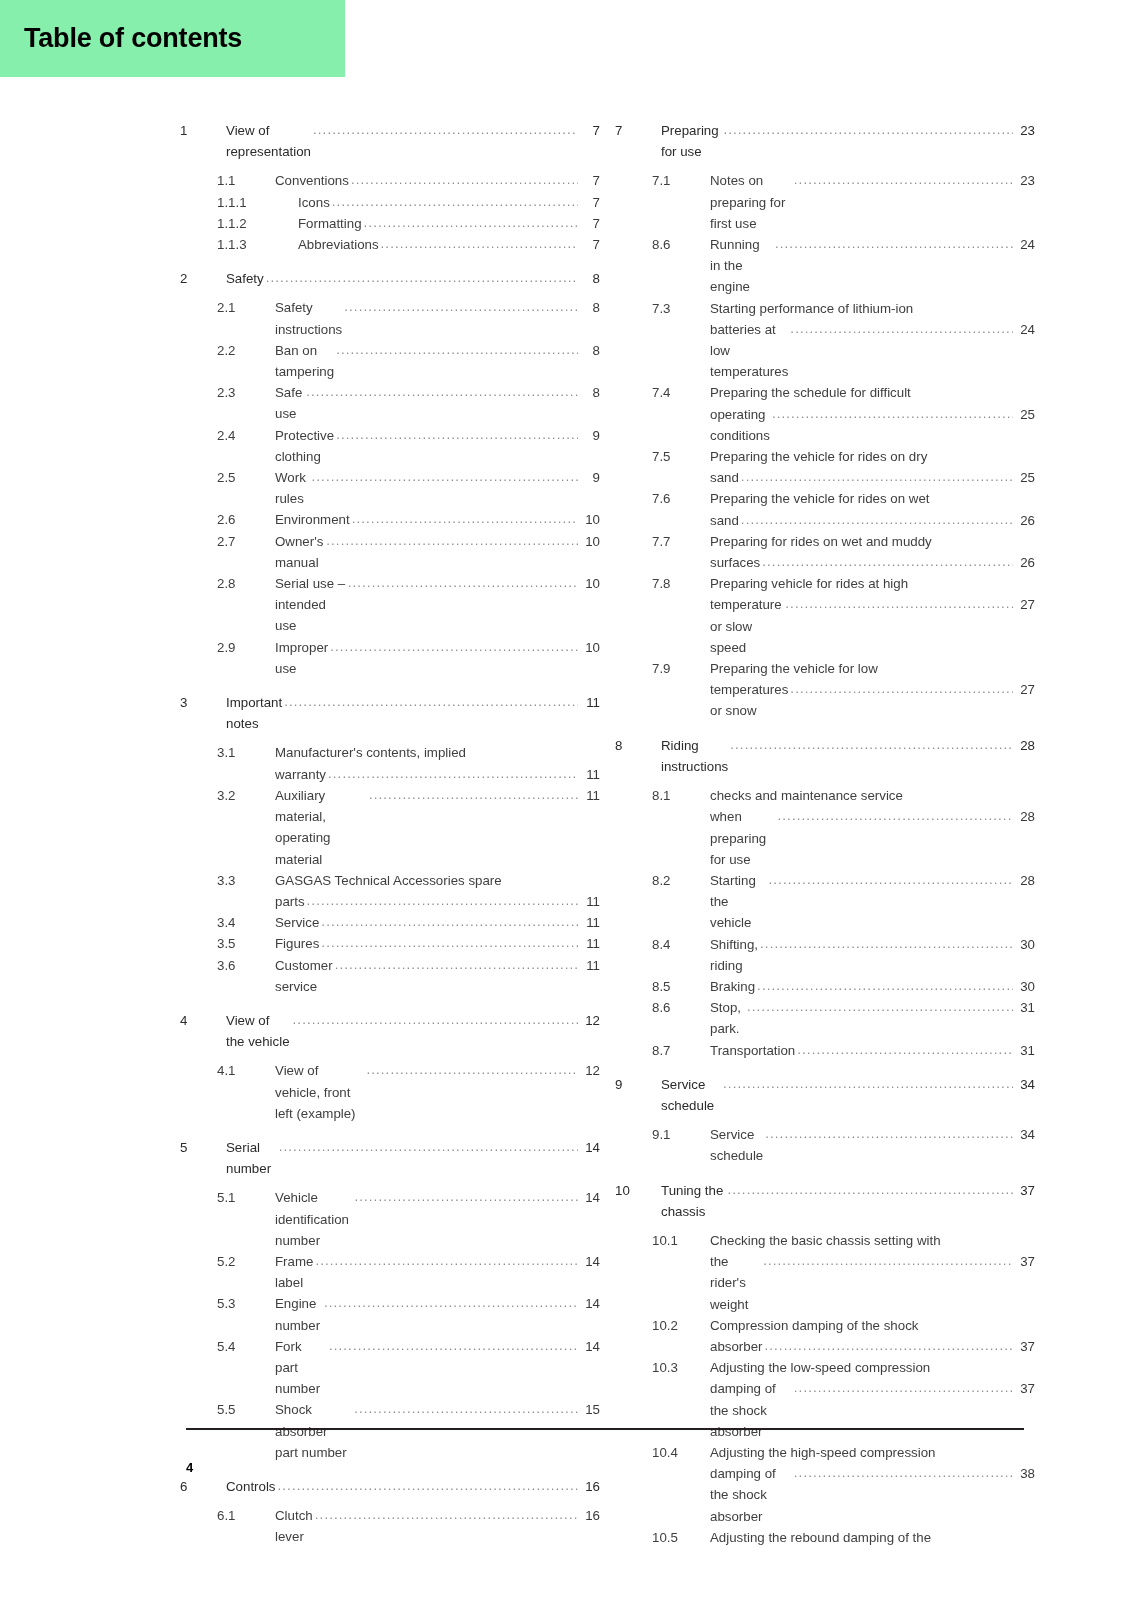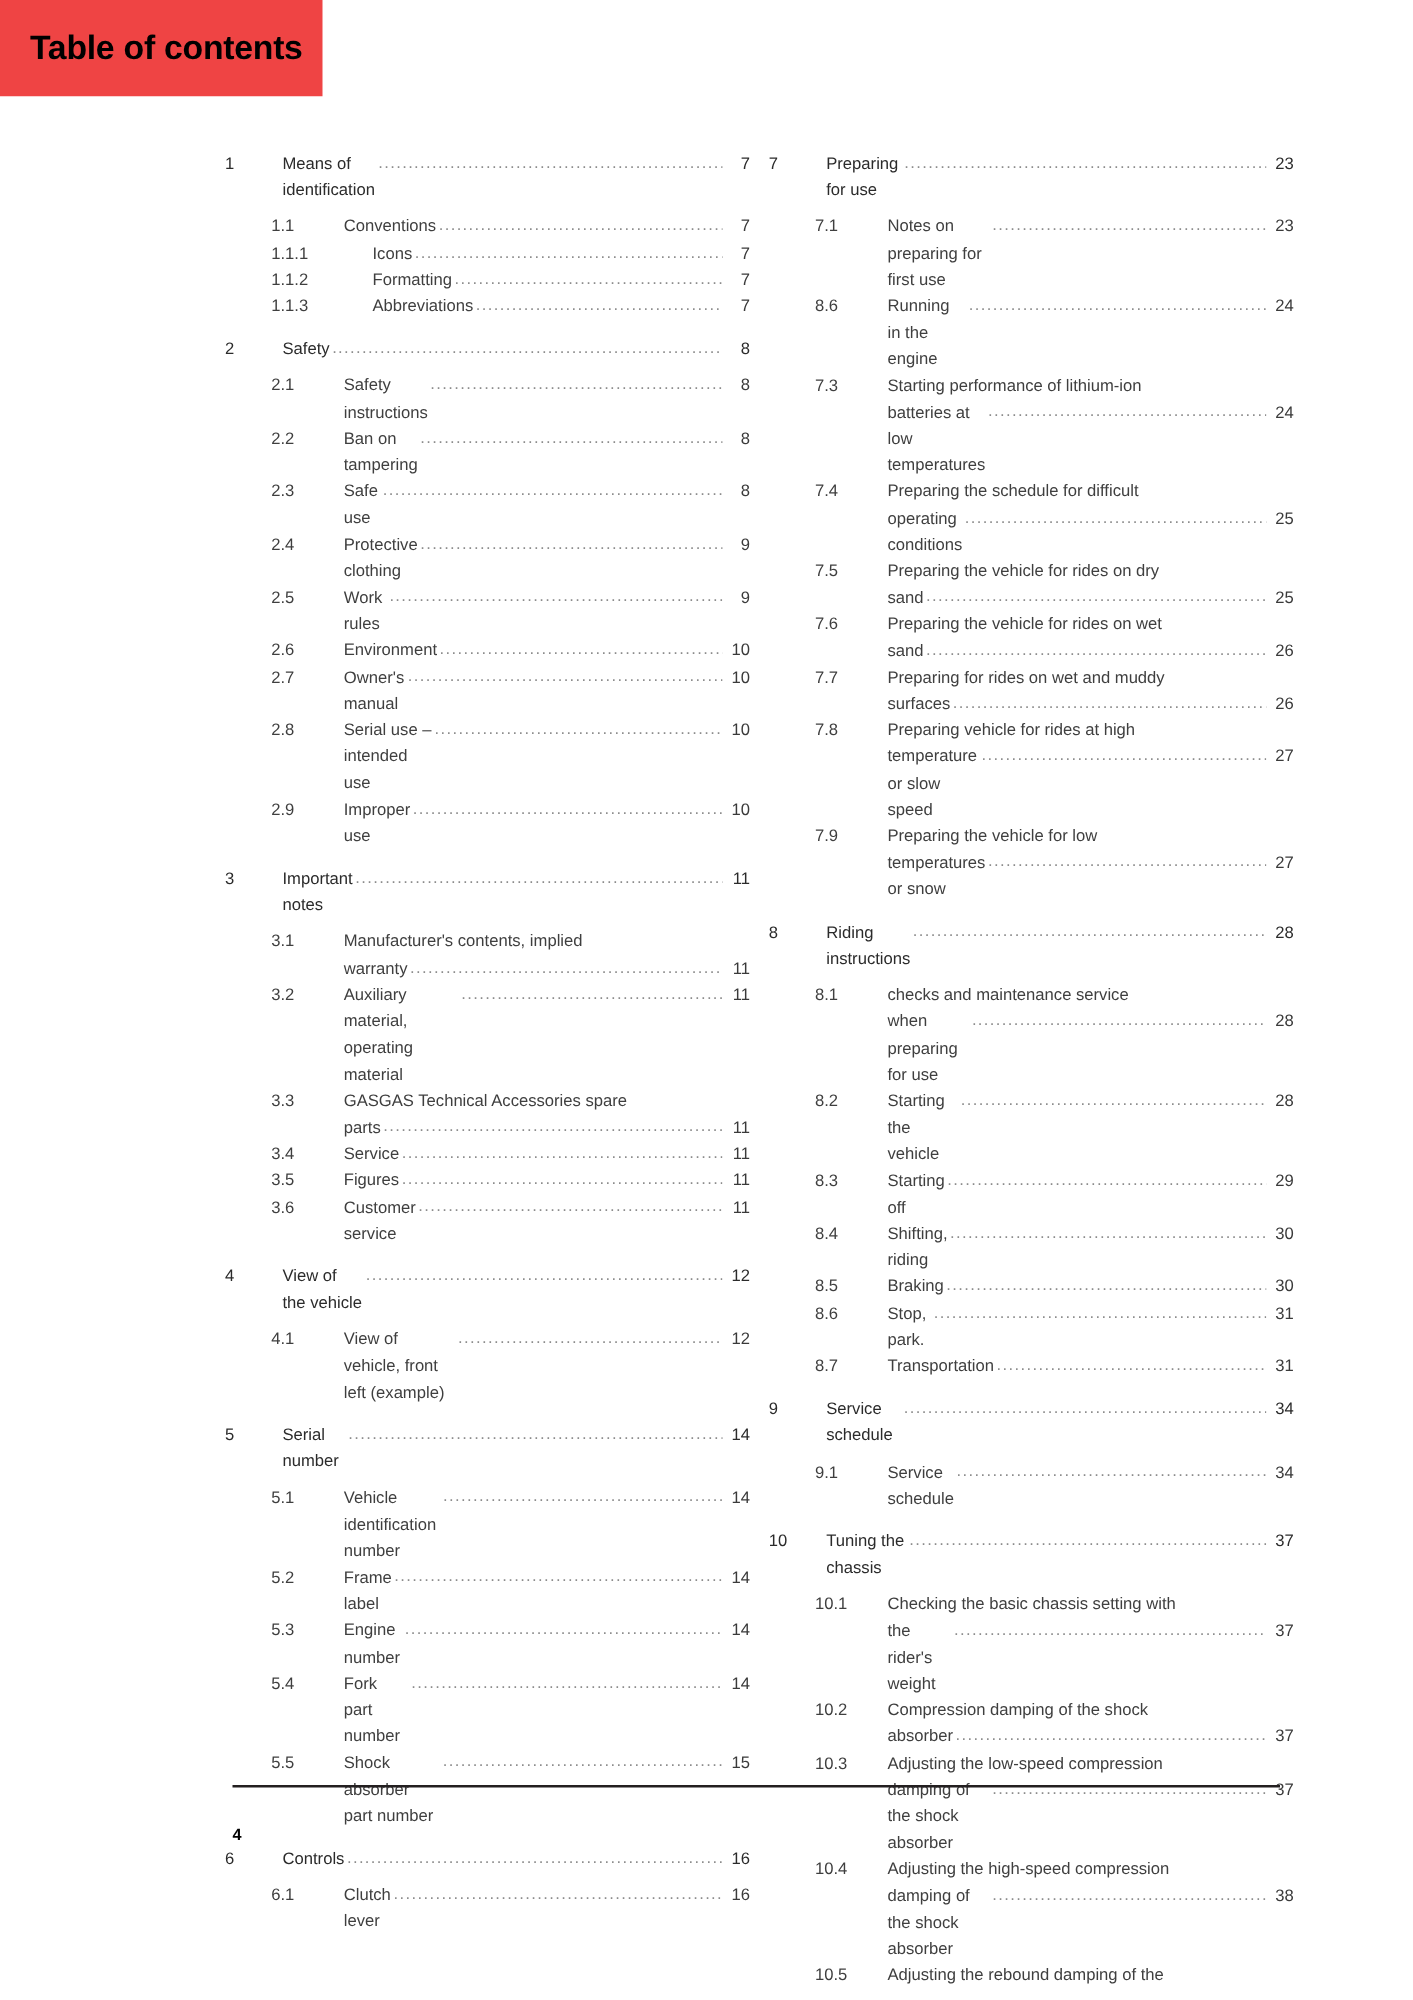--- a/index.html
+++ b/index.html
@@ -14,23 +14,23 @@
     color: #231f20;
     position: relative;
     overflow: hidden;
   }
 
   
   .toc-banner {
     position: absolute;
     left: 0;
     top: 0;
-    width: 258px;
+    width: 345px;
     height: 77px;
-    background: #ef4444;
+    background: #86efac;
     display: flex;
     align-items: center;
   }
   .toc-banner-title {
     font-size: 27px;
     font-weight: bold;
     color: #000000;
     letter-spacing: -0.2px;
     padding-left: 24px;
     line-height: 1;
@@ -136,21 +136,21 @@
 <div class="toc-banner">
   <div class="toc-banner-title">Table of contents</div>
 </div>
 
 <div class="toc-columns">
   <div class="toc-col toc-col-left" id="col-left">
       <div class="entry level1">
         <div class="num">1</div>
         <div class="title-wrap">
           <div class="title-line">
-            <span class="title-text">Means of identification</span>
+            <span class="title-text">View of representation</span>
             <span class="leader"></span>
             <span class="pg">7</span>
           </div>
         </div>
       </div>
       <div class="entry level2">
         <div class="num">1.1</div>
         <div class="title-wrap">
           <div class="title-line">
             <span class="title-text">Conventions</span>
@@ -638,30 +638,20 @@
         <div class="num">8.2</div>
         <div class="title-wrap">
           <div class="title-line">
             <span class="title-text">Starting the vehicle</span>
             <span class="leader"></span>
             <span class="pg">28</span>
           </div>
         </div>
       </div>
       <div class="entry level2">
-        <div class="num">8.3</div>
-        <div class="title-wrap">
-          <div class="title-line">
-            <span class="title-text">Starting off</span>
-            <span class="leader"></span>
-            <span class="pg">29</span>
-          </div>
-        </div>
-      </div>
-      <div class="entry level2">
         <div class="num">8.4</div>
         <div class="title-wrap">
           <div class="title-line">
             <span class="title-text">Shifting, riding</span>
             <span class="leader"></span>
             <span class="pg">30</span>
           </div>
         </div>
       </div>
       <div class="entry level2">

